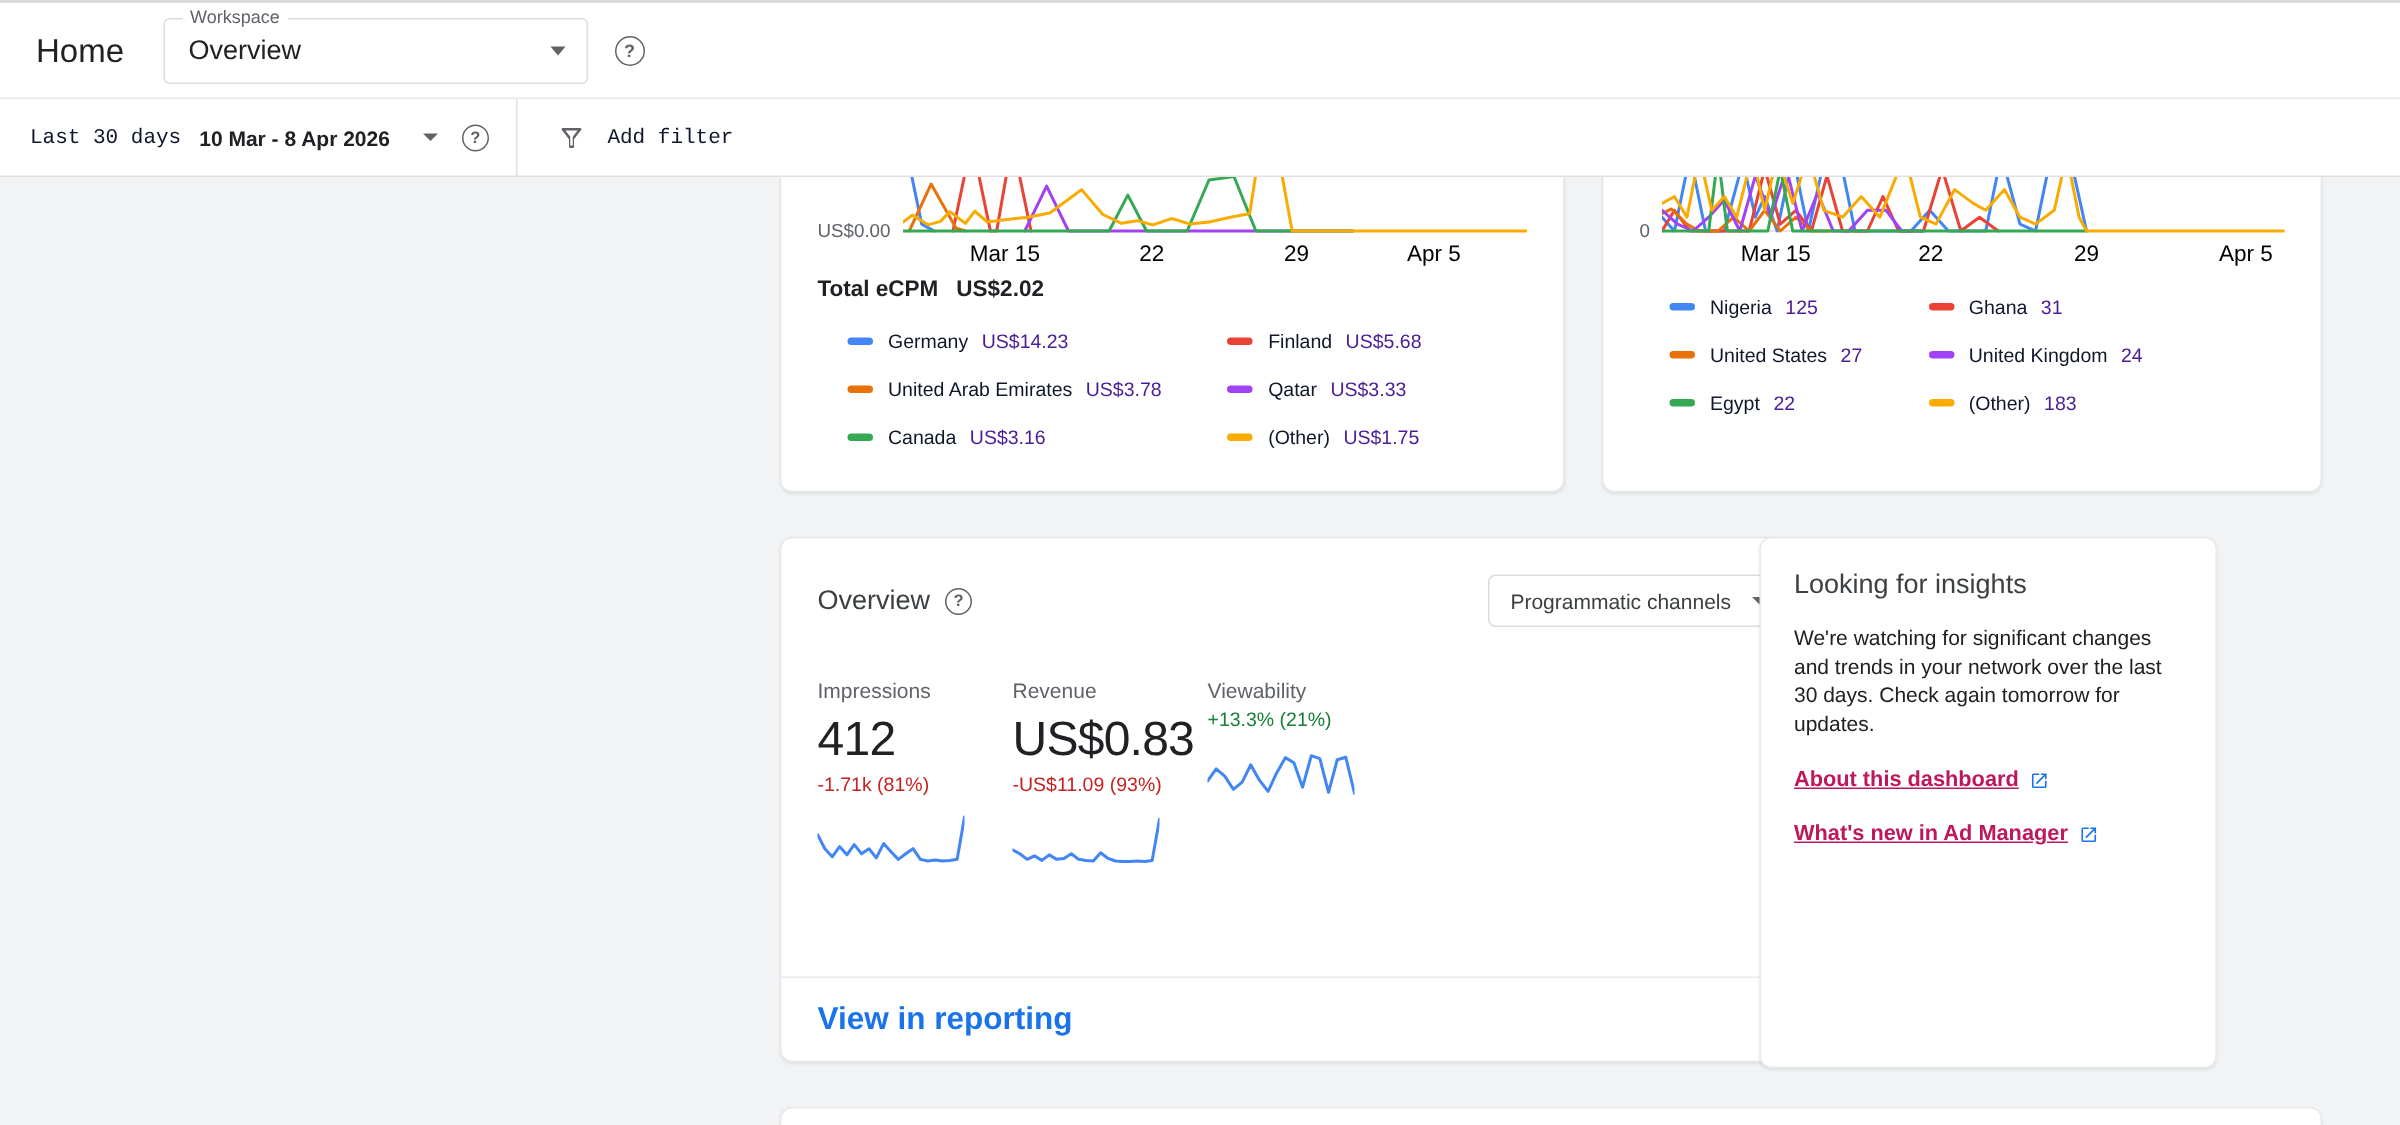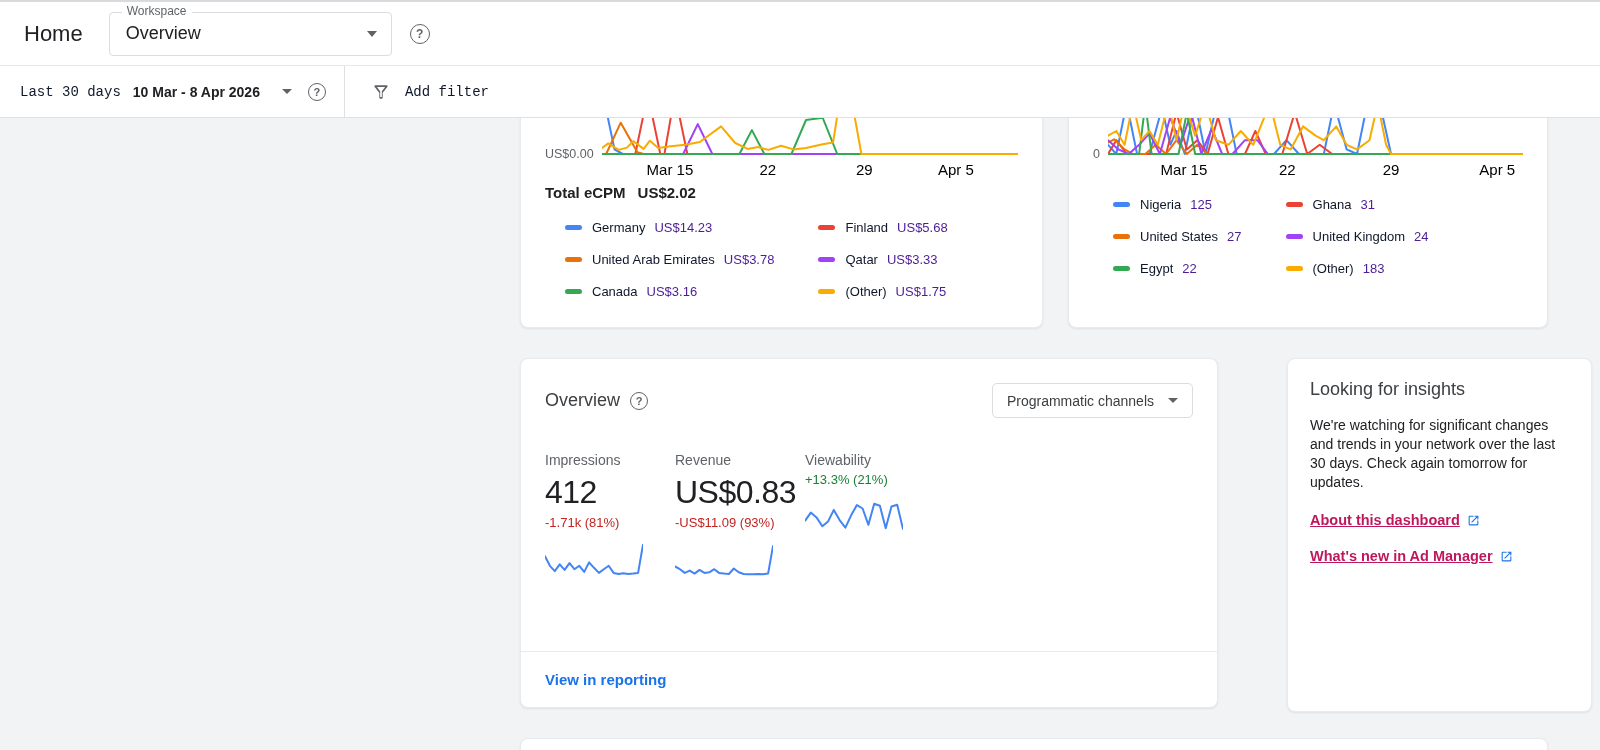--- a/index.html
+++ b/index.html
@@ -60,24 +60,24 @@
   .channel-btn { height:35px; border:1px solid #dadce0; border-radius:5px; background:#fff; display:flex; align-items:center; padding:0 14px; font-size:14px; color:#3c4043; cursor:pointer; }
   .channel-btn .caret { margin-left:14px; border-top-width:5px; }
   .metrics { margin-top:34px; display:grid; grid-template-columns:repeat(4,130px); }
   .m-label { font-size:14px; color:#5f6368; }
   .m-value { font-size:32px; color:#202124; margin-top:6px; letter-spacing:-0.5px; white-space:nowrap; }
   .m-delta { font-size:13px; margin-top:4px; white-space:nowrap; }
   .m-delta.down { color:#c5221f; }
   .m-delta.up { color:#188038; }
   .sparkline { margin-top:8px; display:block; }
   .ov-footer { position:absolute; left:0; right:0; bottom:0; height:56px; border-top:1px solid #e8eaed; display:flex; align-items:center; padding-left:24px; }
-  .view-link { font-size:15px; font-weight:700; color:#1a73e8; text-decoration:none; cursor:pointer; }
-
-  
-  .insights-card { left:1287px; top:240px; width:305px; height:354px; padding:20px 22px; }
+  .view-link { font-size:21px; font-weight:700; color:#1a73e8; text-decoration:none; cursor:pointer; }
+
+  
+  .insights-card { left:1173px; top:240px; width:305px; height:354px; padding:20px 22px; }
   .ins-title { font-size:18px; color:#3c4043; }
   .ins-body { margin-top:16px; font-size:14px; line-height:19px; color:#202124; }
   .ins-link { display:flex; align-items:center; margin-top:20px; font-size:14.5px; font-weight:700; color:#be185d; text-decoration:none; cursor:pointer; }
   .ins-link span { text-decoration:underline; }
   .ext-icon { margin-left:7px; flex:0 0 auto; }
 
   .bottom-card { left:520px; top:620px; width:1028px; height:60px; border-radius:8px 8px 0 0; }
 </style>
 </head>
 <body>

